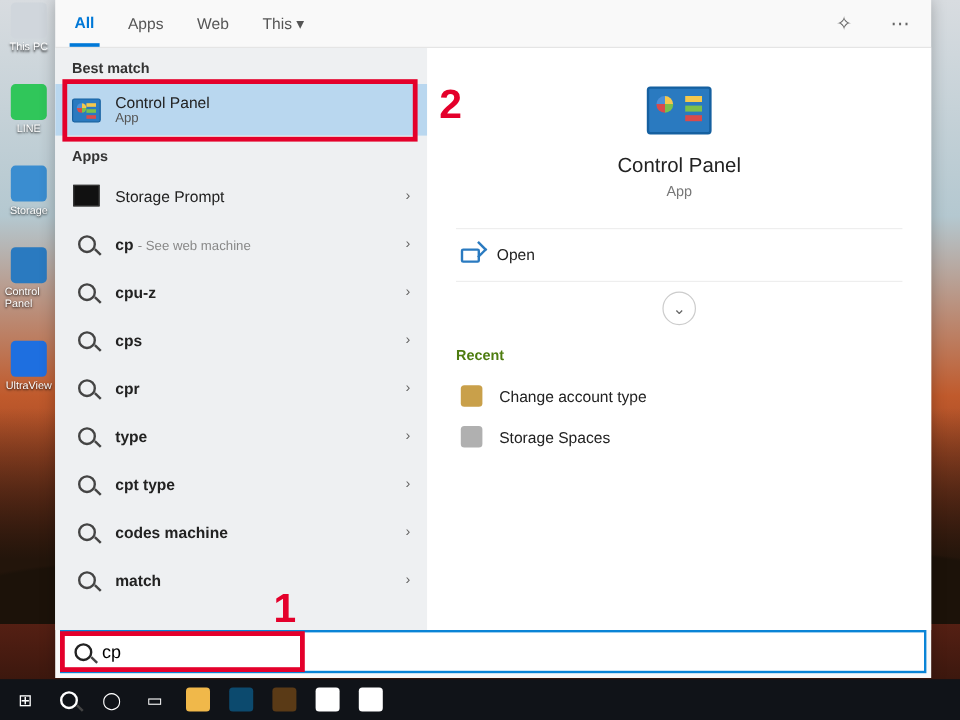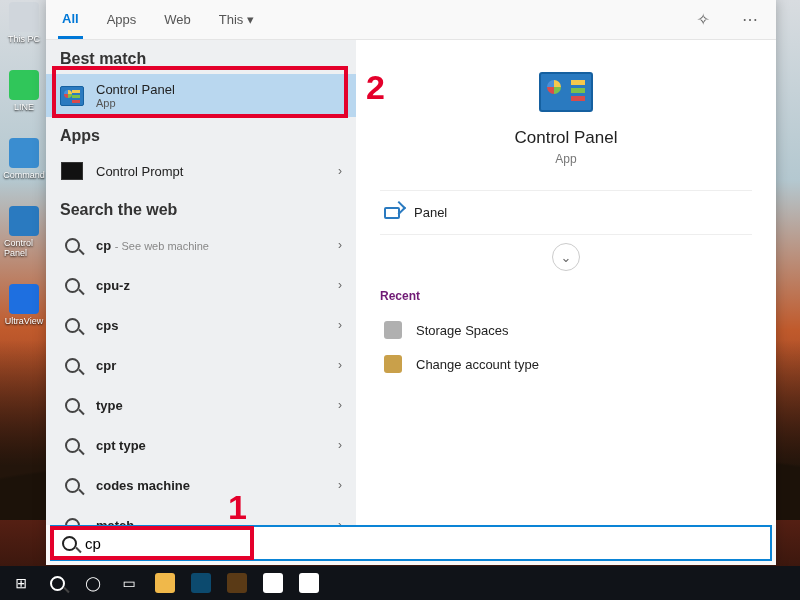--- a/index.html
+++ b/index.html
@@ -13,21 +13,21 @@
   .dicon { width:40px; display:flex; flex-direction:column; align-items:center; color:#fff; font-size:9px; text-shadow:0 1px 2px #000; }
   .dicon .sq{width:30px;height:30px;border-radius:4px;margin-bottom:2px;}
   .search-popup { position:absolute; left:46px; top:0; width:730px; height:565px; background:#f9f9f9; box-shadow:0 0 12px rgba(0,0,0,.25); z-index:5; display:flex; flex-direction:column;}
   .sp-tabs{height:40px;display:flex;align-items:center;padding:0 12px;gap:20px;border-bottom:1px solid #e5e5e5;}
   .sp-tab{font-size:13px;color:#555;padding:10px 4px;cursor:pointer;}
   .sp-tab.active{color:#0078d7;border-bottom:3px solid #0078d7;font-weight:600;}
   .sp-tabs .spacer{flex:1;}
   .sp-icnbtn{color:#666;font-size:16px;padding:4px 6px;cursor:pointer;}
   .sp-body{flex:1;display:flex;min-height:0;}
   .sp-left{width:310px;background:#eef0f2;overflow-y:auto;padding-bottom:6px;}
-  .sec-label{font-size:16px;font-weight:600;color:#333;padding:10px 14px 6px;}
+  .sec-label{font-size:12px;font-weight:600;color:#333;padding:10px 14px 6px;}
   .result{display:flex;align-items:center;padding:8px 14px;gap:12px;font-size:13px;color:#222;cursor:pointer;position:relative;}
   .result.selected{background:#b9d7ef;}
   .result .sub{display:block;font-size:11px;color:#555;}
   .result .ricon{width:24px;height:24px;display:flex;align-items:center;justify-content:center;flex-shrink:0;}
   .result .chev{position:absolute;right:14px;color:#666;font-size:12px;}
   .mag{width:15px;height:15px;border:2px solid #444;border-radius:50%;position:relative;}
   .mag::after{content:"";position:absolute;width:7px;height:2px;background:#444;transform:rotate(45deg);left:11px;top:11px;}
   .cpanel-icon{width:26px;height:20px;background:#2a7ac0;border:1px solid #1560a0;border-radius:2px;position:relative;}
   .cpanel-icon::before{content:"";position:absolute;left:3px;top:3px;width:8px;height:8px;border-radius:50%;background:conic-gradient(#f5c84c 0 25%,#7cc04b 0 50%,#d94b4b 0 75%,#4b8fd9 0);}
   .cpanel-icon::after{content:"";position:absolute;right:3px;top:3px;width:8px;height:3px;background:#f5c84c;box-shadow:0 5px 0 #7cc04b,0 10px 0 #d94b4b;}
@@ -38,21 +38,21 @@
   .preview-ic{width:54px;height:40px;background:#2a7ac0;border:2px solid #1560a0;border-radius:3px;position:relative;margin-bottom:16px;}
   .preview-ic::before{content:"";position:absolute;left:6px;top:6px;width:14px;height:14px;border-radius:50%;background:conic-gradient(#f5c84c 0 25%,#7cc04b 0 50%,#d94b4b 0 75%,#4b8fd9 0);}
   .preview-ic::after{content:"";position:absolute;right:6px;top:6px;width:14px;height:5px;background:#f5c84c;box-shadow:0 8px 0 #7cc04b,0 16px 0 #d94b4b;}
   .preview-title{font-size:17px;color:#222;}
   .preview-sub{font-size:12px;color:#777;margin-top:4px;}
   .action-row{display:flex;align-items:center;gap:14px;padding:14px 4px;font-size:13px;color:#222;border-bottom:1px solid #eee;cursor:pointer;}
   .open-ic{width:16px;height:12px;border:2px solid #2a7ac0;border-radius:2px;position:relative;}
   .open-ic::after{content:"";position:absolute;right:-6px;top:-6px;width:8px;height:8px;border-top:2px solid #2a7ac0;border-right:2px solid #2a7ac0;transform:rotate(45deg);} 
   .expand-row{display:flex;justify-content:center;padding:8px 0 18px;}
   .expand-btn{width:28px;height:28px;border:1px solid #ccc;border-radius:50%;display:flex;align-items:center;justify-content:center;color:#666;font-size:13px;cursor:pointer;}
-  .recent-label{font-size:12px;font-weight:600;color:#701a75;margin-bottom:10px;}
+  .recent-label{font-size:12px;font-weight:600;color:#4d7c0f;margin-bottom:10px;}
   .recent-item{display:flex;align-items:center;gap:14px;font-size:13px;color:#222;padding:8px 4px;cursor:pointer;}
   .ri-ic{width:18px;height:18px;border-radius:3px;}
   .searchbar{height:36px;border:2px solid #0a84d6;background:#fff;display:flex;align-items:center;padding:0 10px;gap:8px;margin:0 4px 4px 4px;}
   .searchbar .mag{border-color:#222;}
   .searchbar input{flex:1;border:none;outline:none;font-size:15px;background:transparent;}
   .taskbar{position:absolute;left:0;bottom:0;width:800px;height:34px;background:#101318;display:flex;align-items:center;padding:0 6px;gap:6px;z-index:6;}
   .tb{width:30px;height:28px;display:flex;align-items:center;justify-content:center;color:#fff;cursor:pointer;font-size:14px;}
   .tb .sq{width:20px;height:20px;border-radius:3px;}
   .annot{position:absolute;font-size:34px;font-weight:800;color:#e4002b;z-index:20;font-family:Arial;}
   .box{position:absolute;border:4px solid #e4002b;z-index:19;}
@@ -66,21 +66,21 @@
       <div class="dicon">
         <div class="sq" style="background:#d0d6dc"></div>
         <span>This PC</span>
       </div>
       <div class="dicon">
         <div class="sq" style="background:#30c65a"></div>
         <span>LINE</span>
       </div>
       <div class="dicon">
         <div class="sq" style="background:#3a8dd0"></div>
-        <span>Command</span>
+        <span>Storage</span>
       </div>
       <div class="dicon">
         <div class="sq" style="background:#2a7ac0"></div>
         <span>Control Panel</span>
       </div>
       <div class="dicon">
         <div class="sq" style="background:#1e6fe0"></div>
         <span>UltraView</span>
       </div>
     </div>
@@ -107,25 +107,24 @@
             <span>Control Panel</span>
             <span class="sub">App</span>
           </div>
         </div>
 
         <div class="sec-label">Apps</div>
         <div class="result">
           <div class="ricon">
               <div class="cmd-icon"></div>
             </div>
-          <span>Control Prompt</span>
+          <span>Storage Prompt</span>
           <span class="chev">›</span>
         </div>
 
-        <div class="sec-label">Search the web</div>
         <div id="weblist">
             <div class="result">
               <div class="ricon">
                 <div class="mag"></div>
               </div>
               <span><b>cp</b> <span class="websub">- See web machine</span></span>
               <span class="chev">›</span>
             </div>
             <div class="result">
               <div class="ricon">
@@ -180,34 +179,34 @@
       </div>
 
       <div class="sp-right">
         <div class="preview-top">
           <div class="preview-ic"></div>
           <div class="preview-title">Control Panel</div>
           <div class="preview-sub">App</div>
         </div>
         <div class="action-row">
           <div class="open-ic"></div>
-          <span>Panel</span>
+          <span>Open</span>
         </div>
         <div class="expand-row">
             <div class="expand-btn">⌄</div>
           </div>
         <div class="recent-label">Recent</div>
         <div id="recentlist">
             <div class="recent-item">
+              <div class="ri-ic" style="background:#c9a04a"></div>
+              <span>Change account type</span>
+            </div>
+            <div class="recent-item">
               <div class="ri-ic" style="background:#b0b0b0"></div>
               <span>Storage Spaces</span>
-            </div>
-            <div class="recent-item">
-              <div class="ri-ic" style="background:#c9a04a"></div>
-              <span>Change account type</span>
             </div>
           </div>
       </div>
     </div>
 
     <div class="searchbar">
       <div class="mag"></div>
       <input value="cp" style="">
     </div>
   </div>

